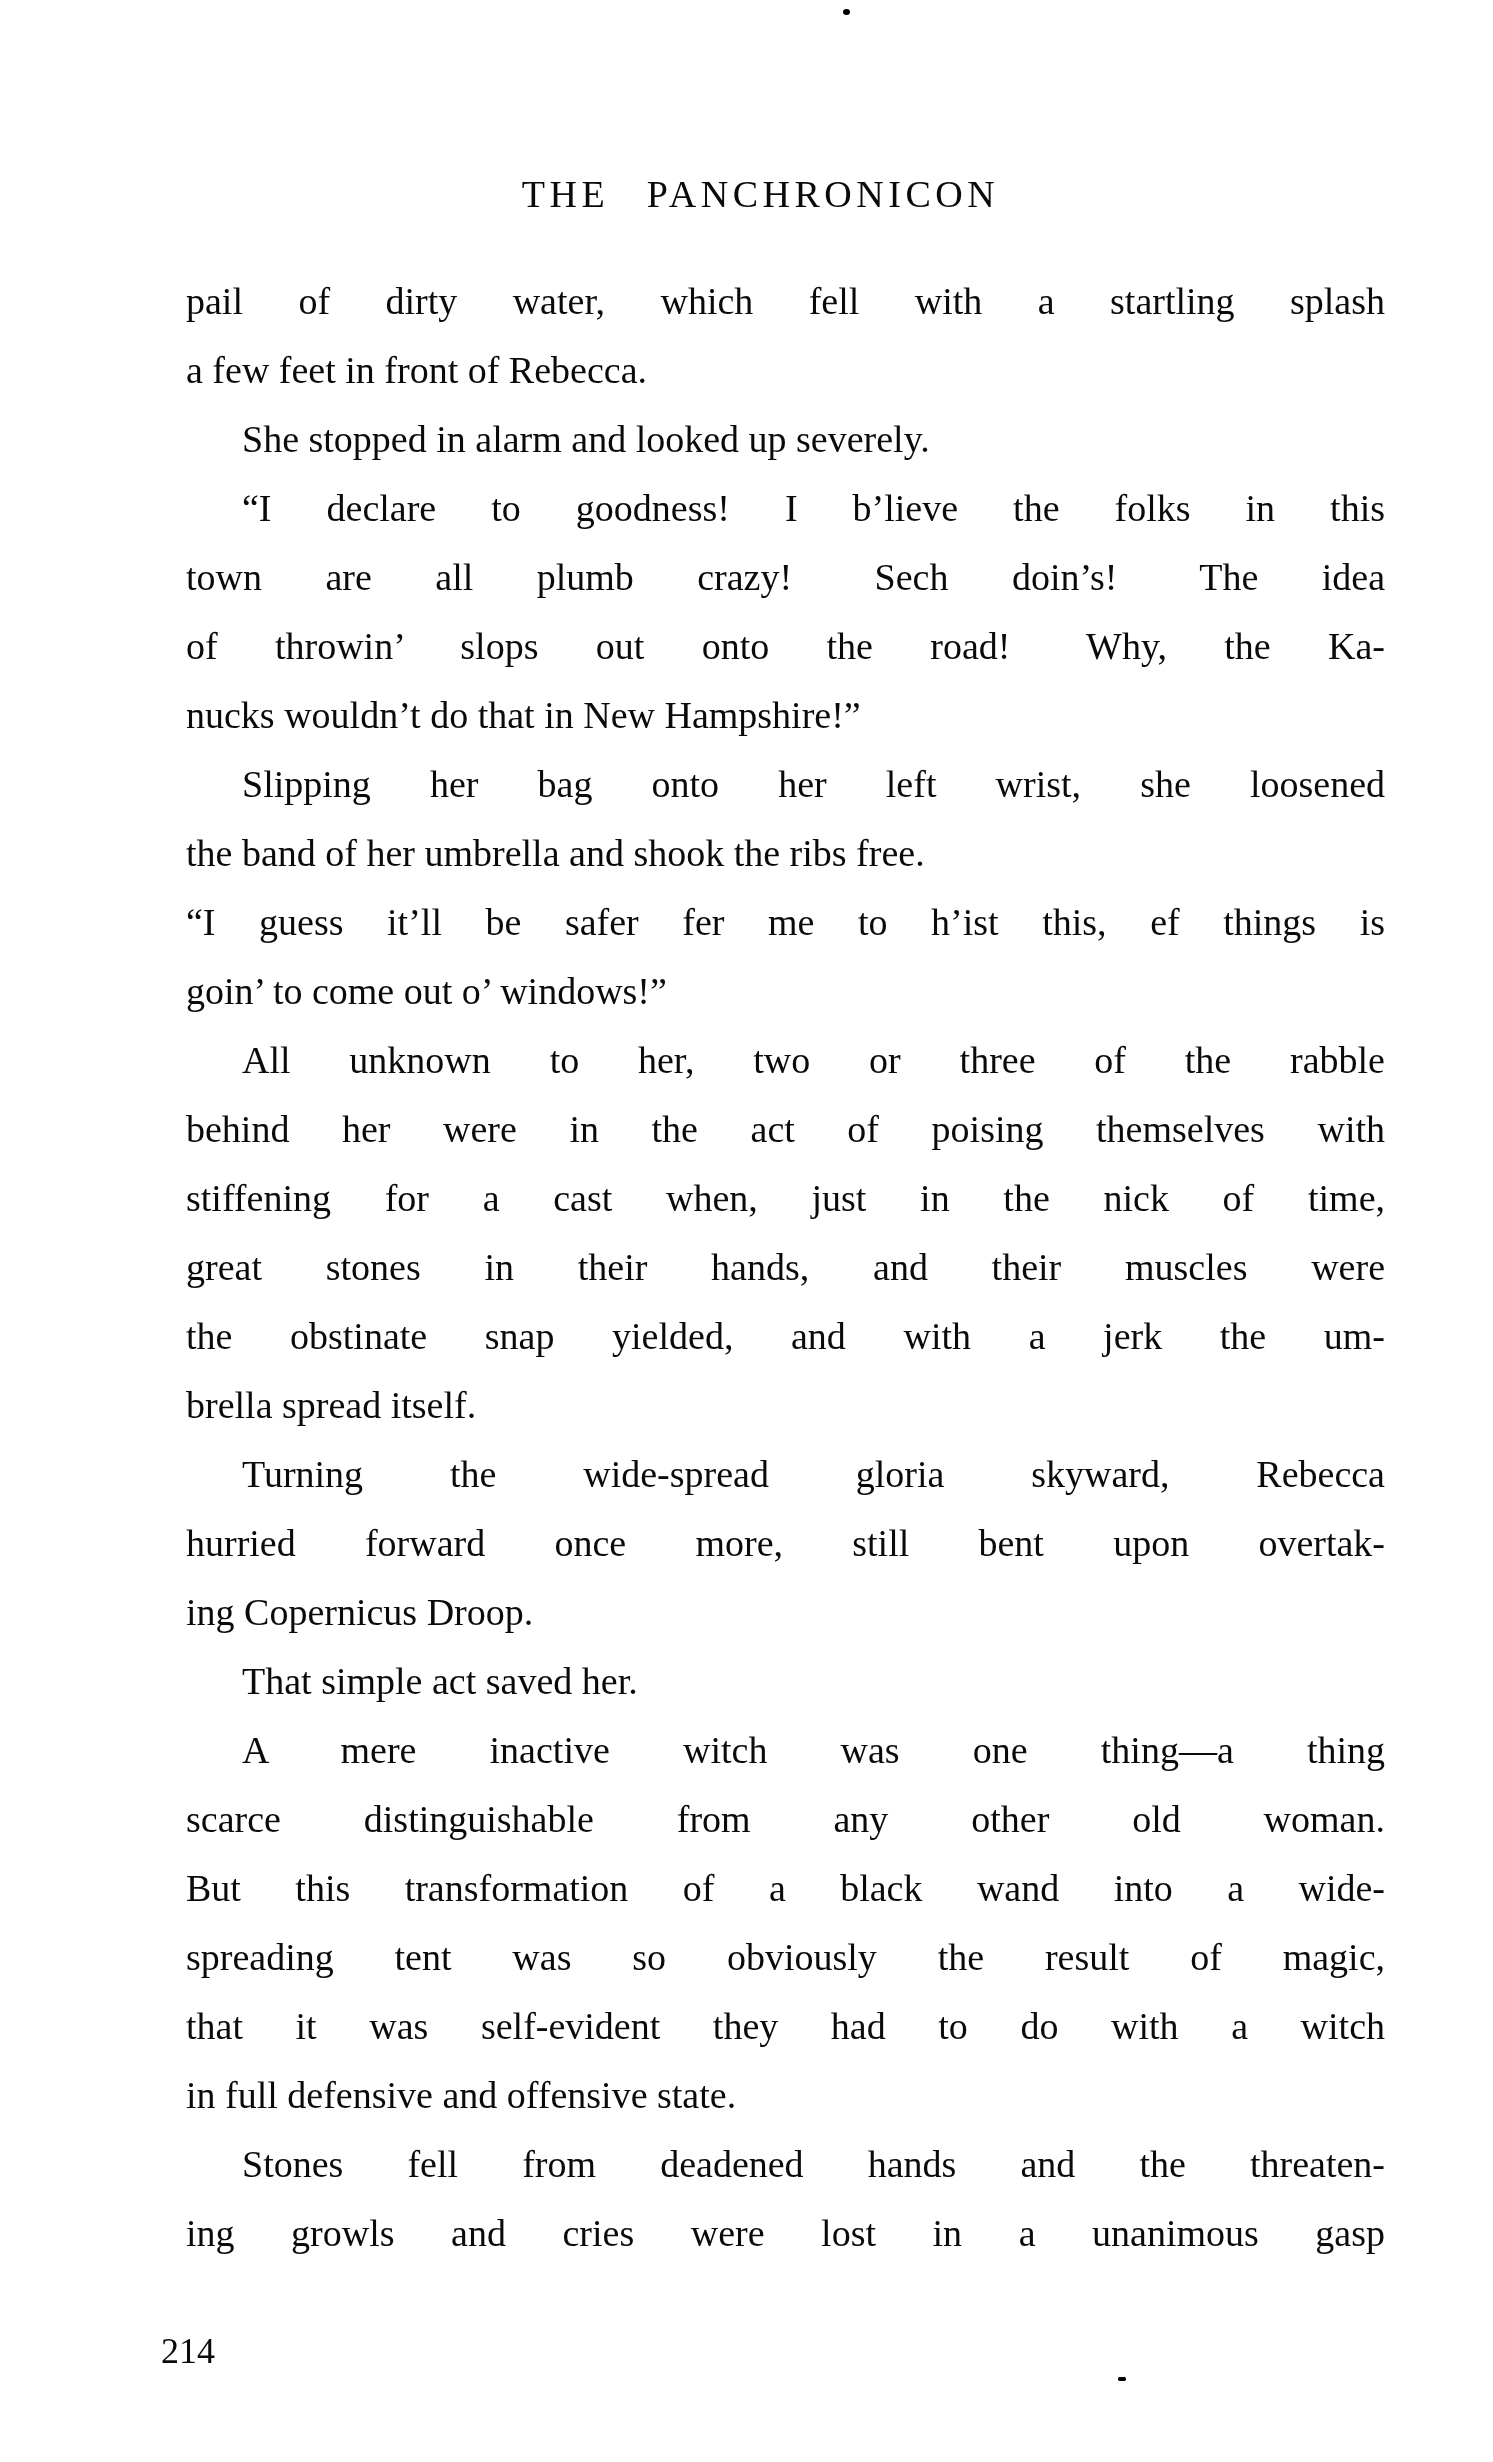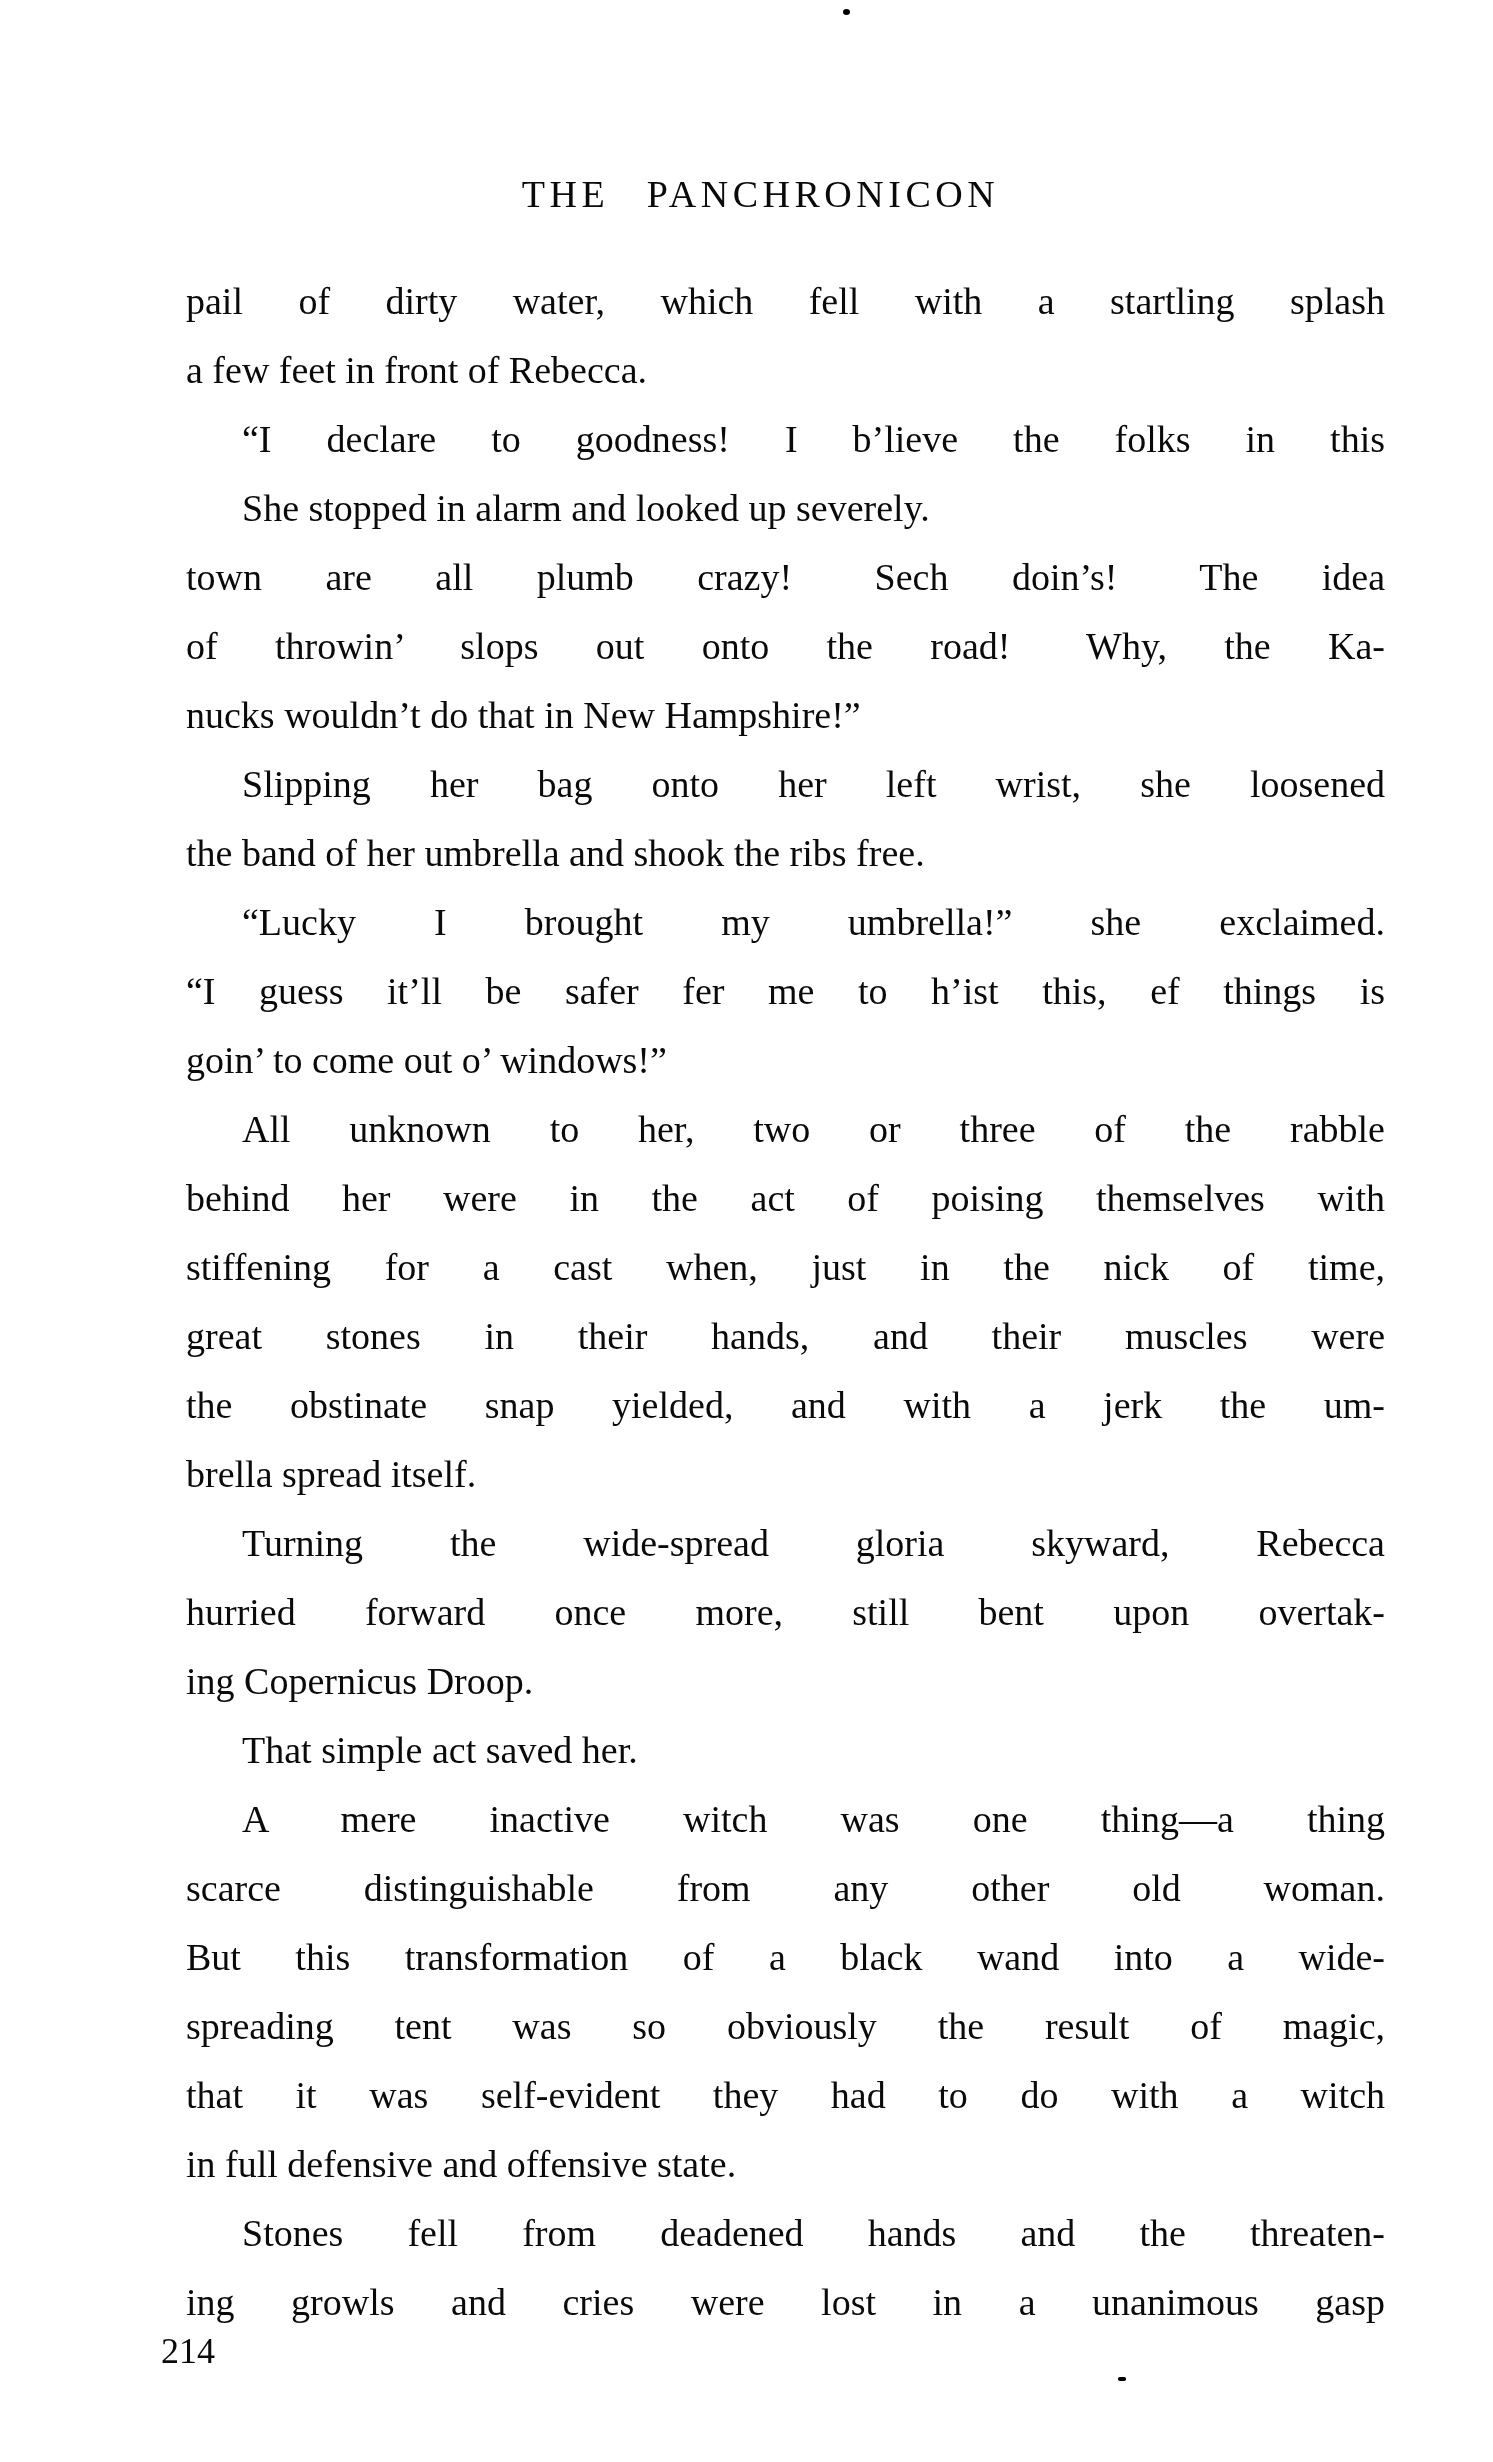--- a/index.html
+++ b/index.html
@@ -81,31 +81,30 @@
   <div class="speck s1"></div>
   <div class="speck s2"></div>
 
   <div class="running-head">THE PANCHRONICON</div>
 
   <div class="text-block">
 
     <div class="line">pail of dirty water, which fell with a startling splash</div>
     <div class="line last">a few feet in front of Rebecca.</div>
 
+    <div class="line first last">She stopped in alarm and looked up severely.</div>
+
     <div class="line first">“I declare to goodness! I b’lieve the folks in this</div>
-
-    <div class="line first last">She stopped in alarm and looked up severely.</div>
     <div class="line">town are all plumb crazy!  Sech doin’s!  The idea</div>
     <div class="line">of throwin’ slops out onto the road!  Why, the Ka-</div>
     <div class="line last">nucks wouldn’t do that in New Hampshire!”</div>
 
     <div class="line first">Slipping her bag onto her left wrist, she loosened</div>
     <div class="line last">the band of her umbrella and shook the ribs free.</div>
 
-    <div class="line first">“Lucky I brought my umbrella!” she exclaimed.</div>
     <div class="line">“I guess it’ll be safer fer me to h’ist this, ef things is</div>
     <div class="line last">goin’ to come out o’ windows!”</div>
 
     <div class="line first">All unknown to her, two or three of the rabble</div>
     <div class="line">behind her were in the act of poising themselves with</div>
     <div class="line">stiffening for a cast when, just in the nick of time,</div>
     <div class="line">great stones in their hands, and their muscles were</div>
     <div class="line">the obstinate snap yielded, and with a jerk the um-</div>
     <div class="line last">brella spread itself.</div>
 

